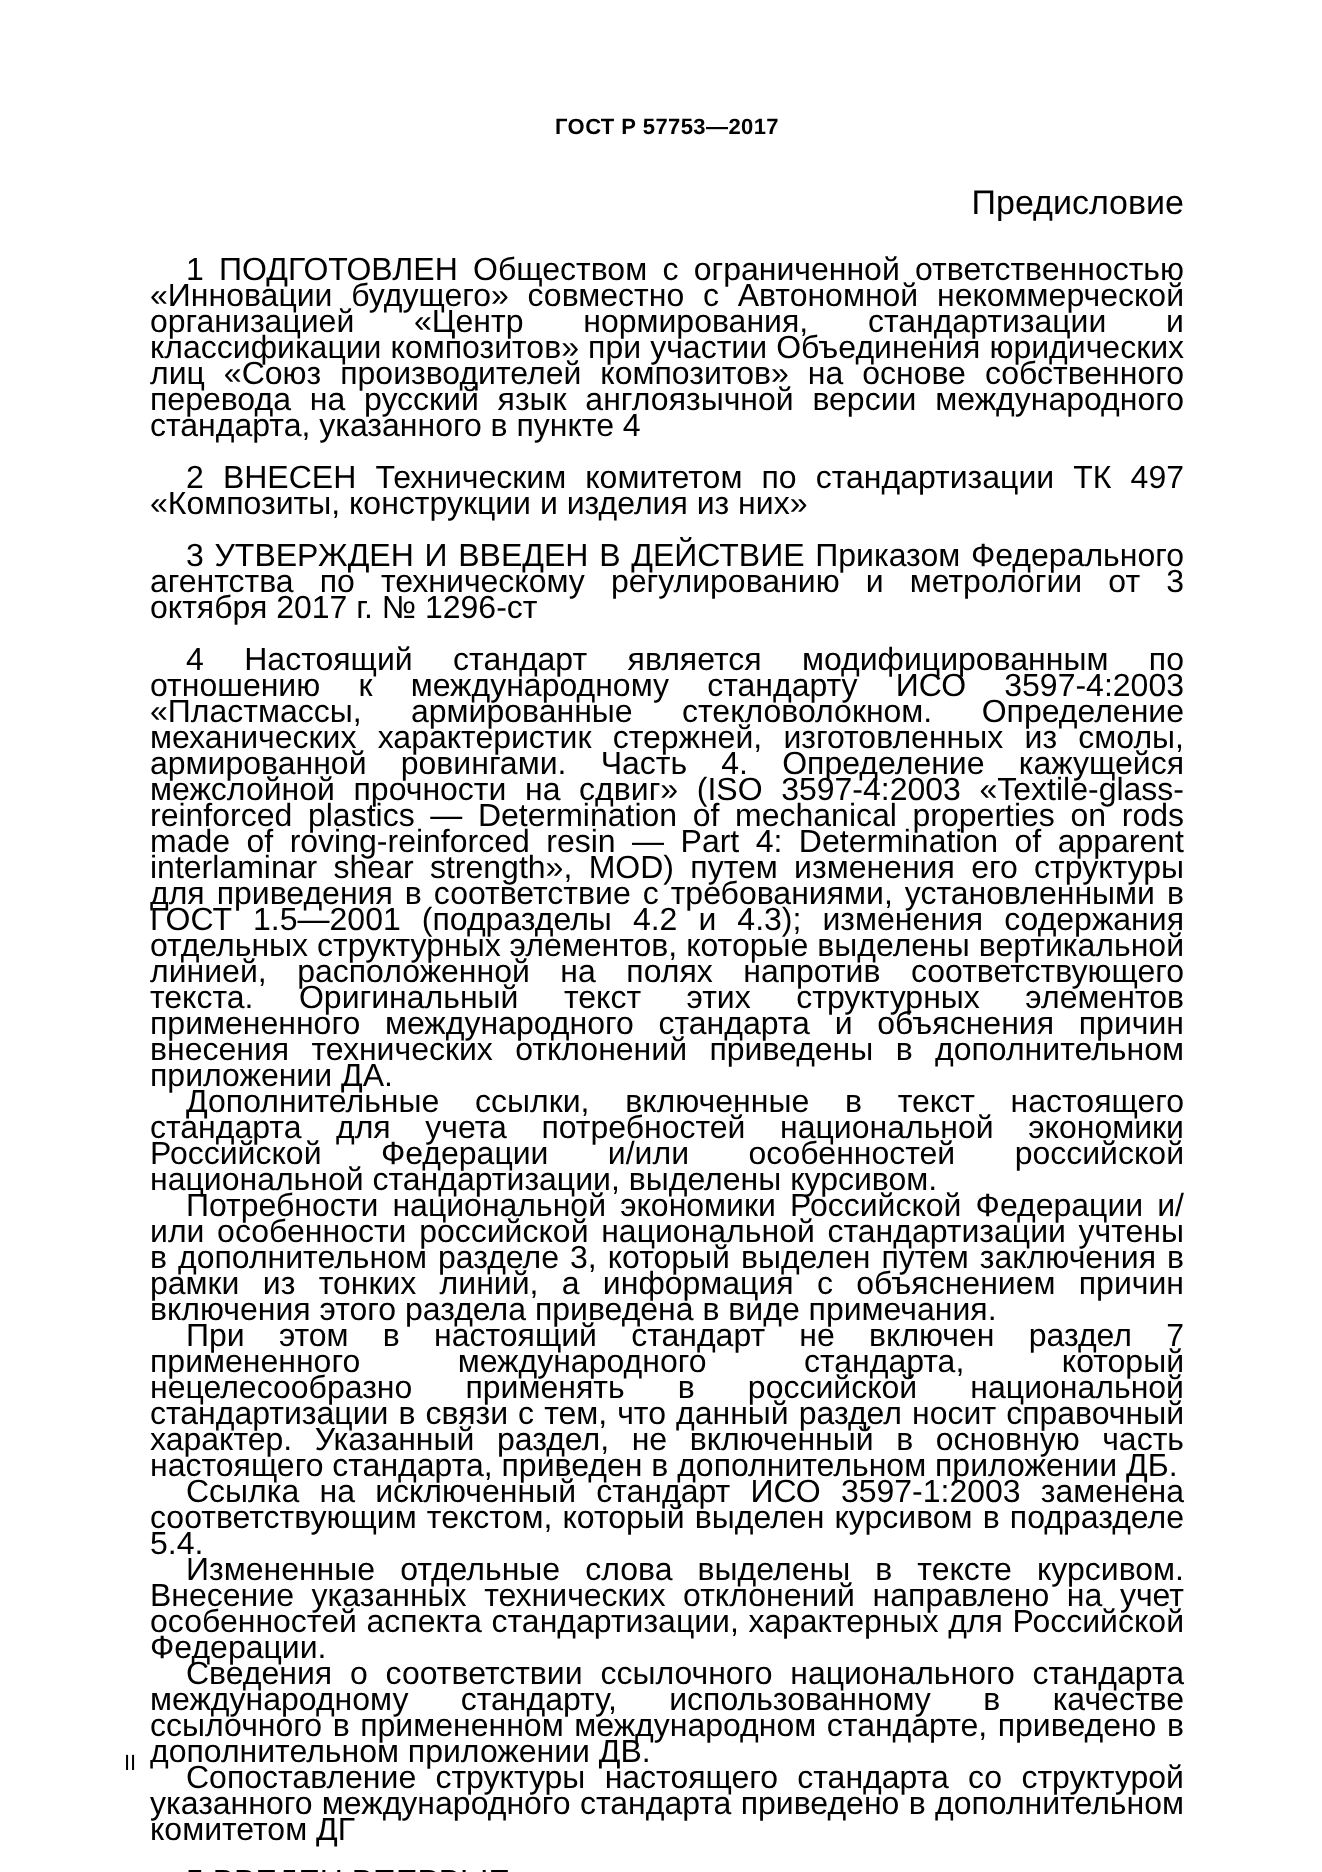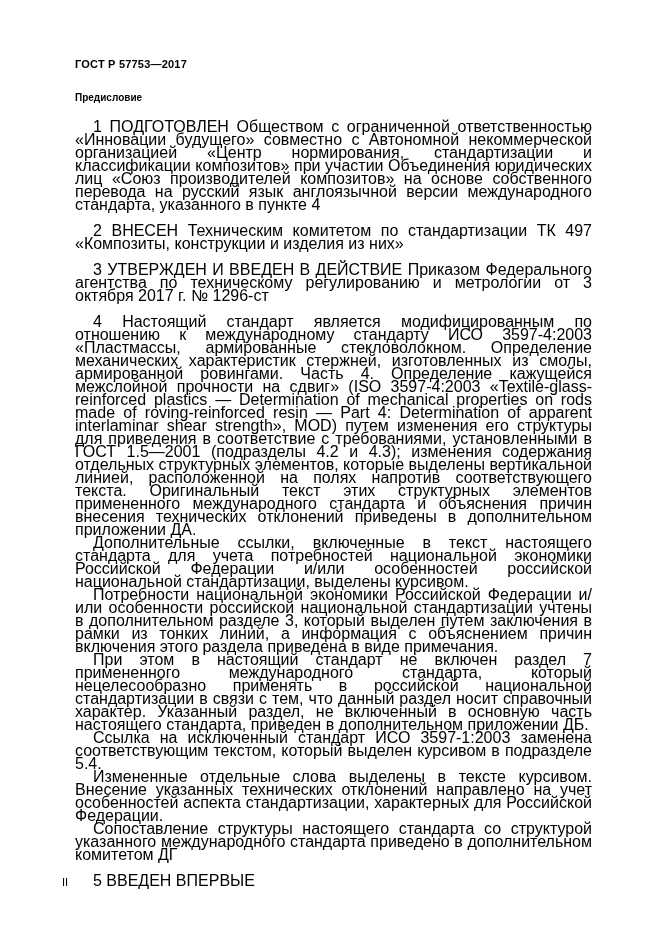--- a/index.html
+++ b/index.html
@@ -19,26 +19,27 @@
     height: 936px;
     box-sizing: border-box;
     padding: 58px 69px 0 75px;
     background: #ffffff;
     overflow: hidden;
   }
   .doc-number {
     font-size: 11px;
     font-weight: bold;
     letter-spacing: 0.2px;
+    text-align: center;
   }
   .title {
     margin: 22px 0 17px 0;
-    text-align: left;
-    font-size: 10px;
-    font-weight: bold;
+    text-align: right;
+    font-size: 17px;
+    font-weight: normal;
   }
   .body-text p {
     margin: 0;
     font-size: 16px;
     line-height: 13px;
     text-align: justify;
     text-indent: 18px;
   }
   .body-text p.gap {
     margin-top: 13px;
@@ -62,19 +63,20 @@
   <div class="body-text">
     <p class="gap">1 ПОДГОТОВЛЕН Обществом с ограниченной ответственностью «Инновации будущего» совместно с Автономной некоммерческой организацией «Центр нормирования, стандартизации и классификации композитов» при участии Объединения юридических лиц «Союз производителей композитов» на основе собственного перевода на русский язык англоязычной версии международного стандарта, указанного в пункте 4</p>
     <p class="gap">2 ВНЕСЕН Техническим комитетом по стандартизации ТК 497 «Композиты, конструкции и изделия из них»</p>
     <p class="gap">3 УТВЕРЖДЕН И ВВЕДЕН В ДЕЙСТВИЕ Приказом Федерального агентства по техническому регулированию и метрологии от 3 октября 2017 г. № 1296-ст</p>
     <p class="gap">4 Настоящий стандарт является модифицированным по отношению к международному стандарту ИСО 3597-4:2003 «Пластмассы, армированные стекловолокном. Определение механических характеристик стержней, изготовленных из смолы, армированной ровингами. Часть 4. Определение кажущейся межслойной прочности на сдвиг» (ISO 3597-4:2003 «Textile-glass-reinforced plastics — Determination of mechanical properties on rods made of roving-reinforced resin — Part 4: Determination of apparent interlaminar shear strength», MOD) путем изменения его структуры для приведения в соответствие с требованиями, установленными в ГОСТ 1.5—2001 (подразделы 4.2 и 4.3); изменения содержания отдельных структурных элементов, которые выделены вертикальной линией, расположенной на полях напротив соответствующего текста. Оригинальный текст этих структурных элементов примененного международного стандарта и объяснения причин внесения технических отклонений приведены в дополнительном приложении ДА.</p>
     <p>Дополнительные ссылки, включенные в текст настоящего стандарта для учета потребностей национальной экономики Российской Федерации и/или особенностей российской национальной стандартизации, выделены курсивом.</p>
     <p>Потребности национальной экономики Российской Федерации и/или особенности российской национальной стандартизации учтены в дополнительном разделе 3, который выделен путем заключения в рамки из тонких линий, а информация с объяснением причин включения этого раздела приведена в виде примечания.</p>
     <p>При этом в настоящий стандарт не включен раздел 7 примененного международного стандарта, который нецелесообразно применять в российской национальной стандартизации в связи с тем, что данный раздел носит справочный характер. Указанный раздел, не включенный в основную часть настоящего стандарта, приведен в дополнительном приложении ДБ.</p>
     <p>Ссылка на исключенный стандарт ИСО 3597-1:2003 заменена соответствующим текстом, который выделен курсивом в подразделе 5.4.</p>
     <p>Измененные отдельные слова выделены в тексте курсивом. Внесение указанных технических отклонений направлено на учет особенностей аспекта стандартизации, характерных для Российской Федерации.</p>
+    <p>Сведения о соответствии ссылочного национального стандарта международному стандарту, использованному в качестве ссылочного в примененном международном стандарте, приведено в дополнительном приложении ДВ.</p>
     <p>Сопоставление структуры настоящего стандарта со структурой указанного международного стандарта приведено в дополнительном комитетом ДГ</p>
     <p class="gap">5 ВВЕДЕН ВПЕРВЫЕ</p>
   </div>
 
   <div class="page-number">II</div>
 
 </div>
 
 </body></html>

